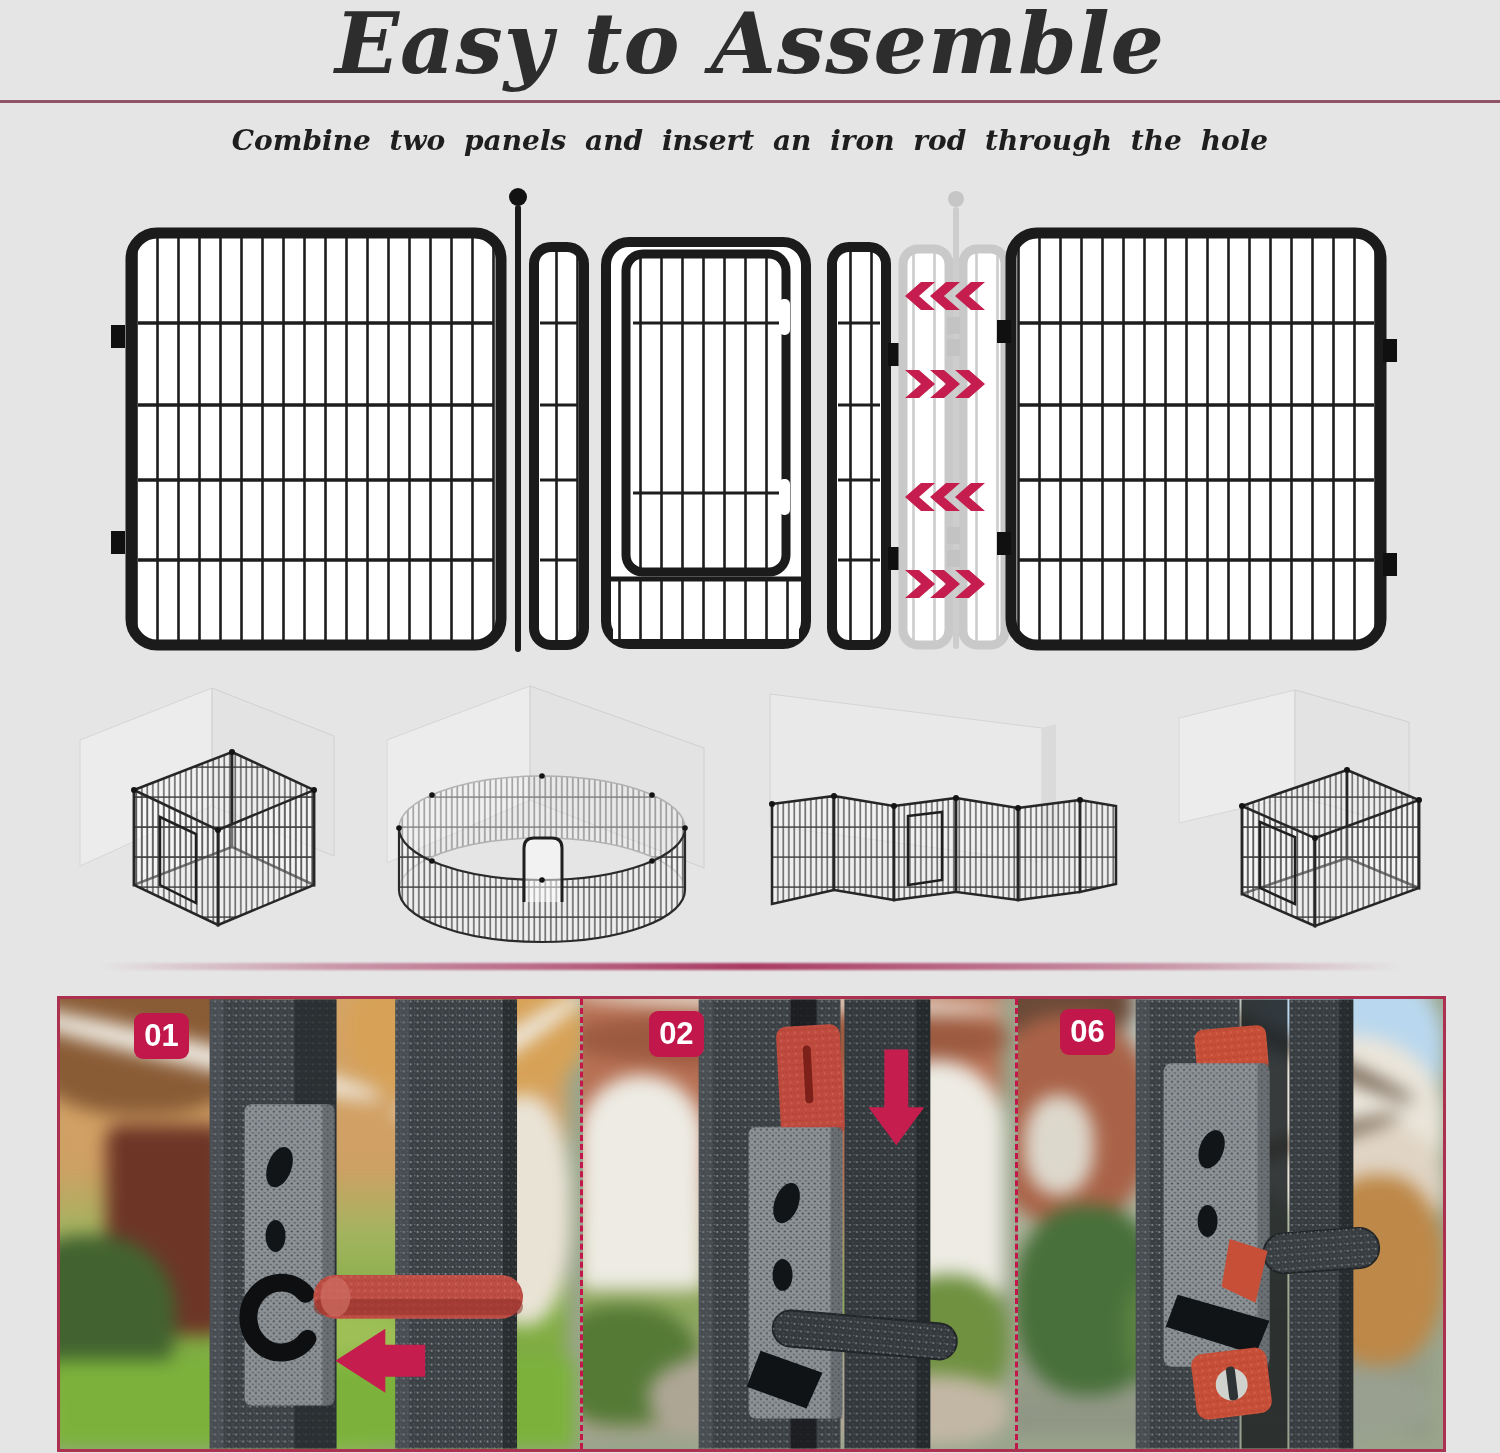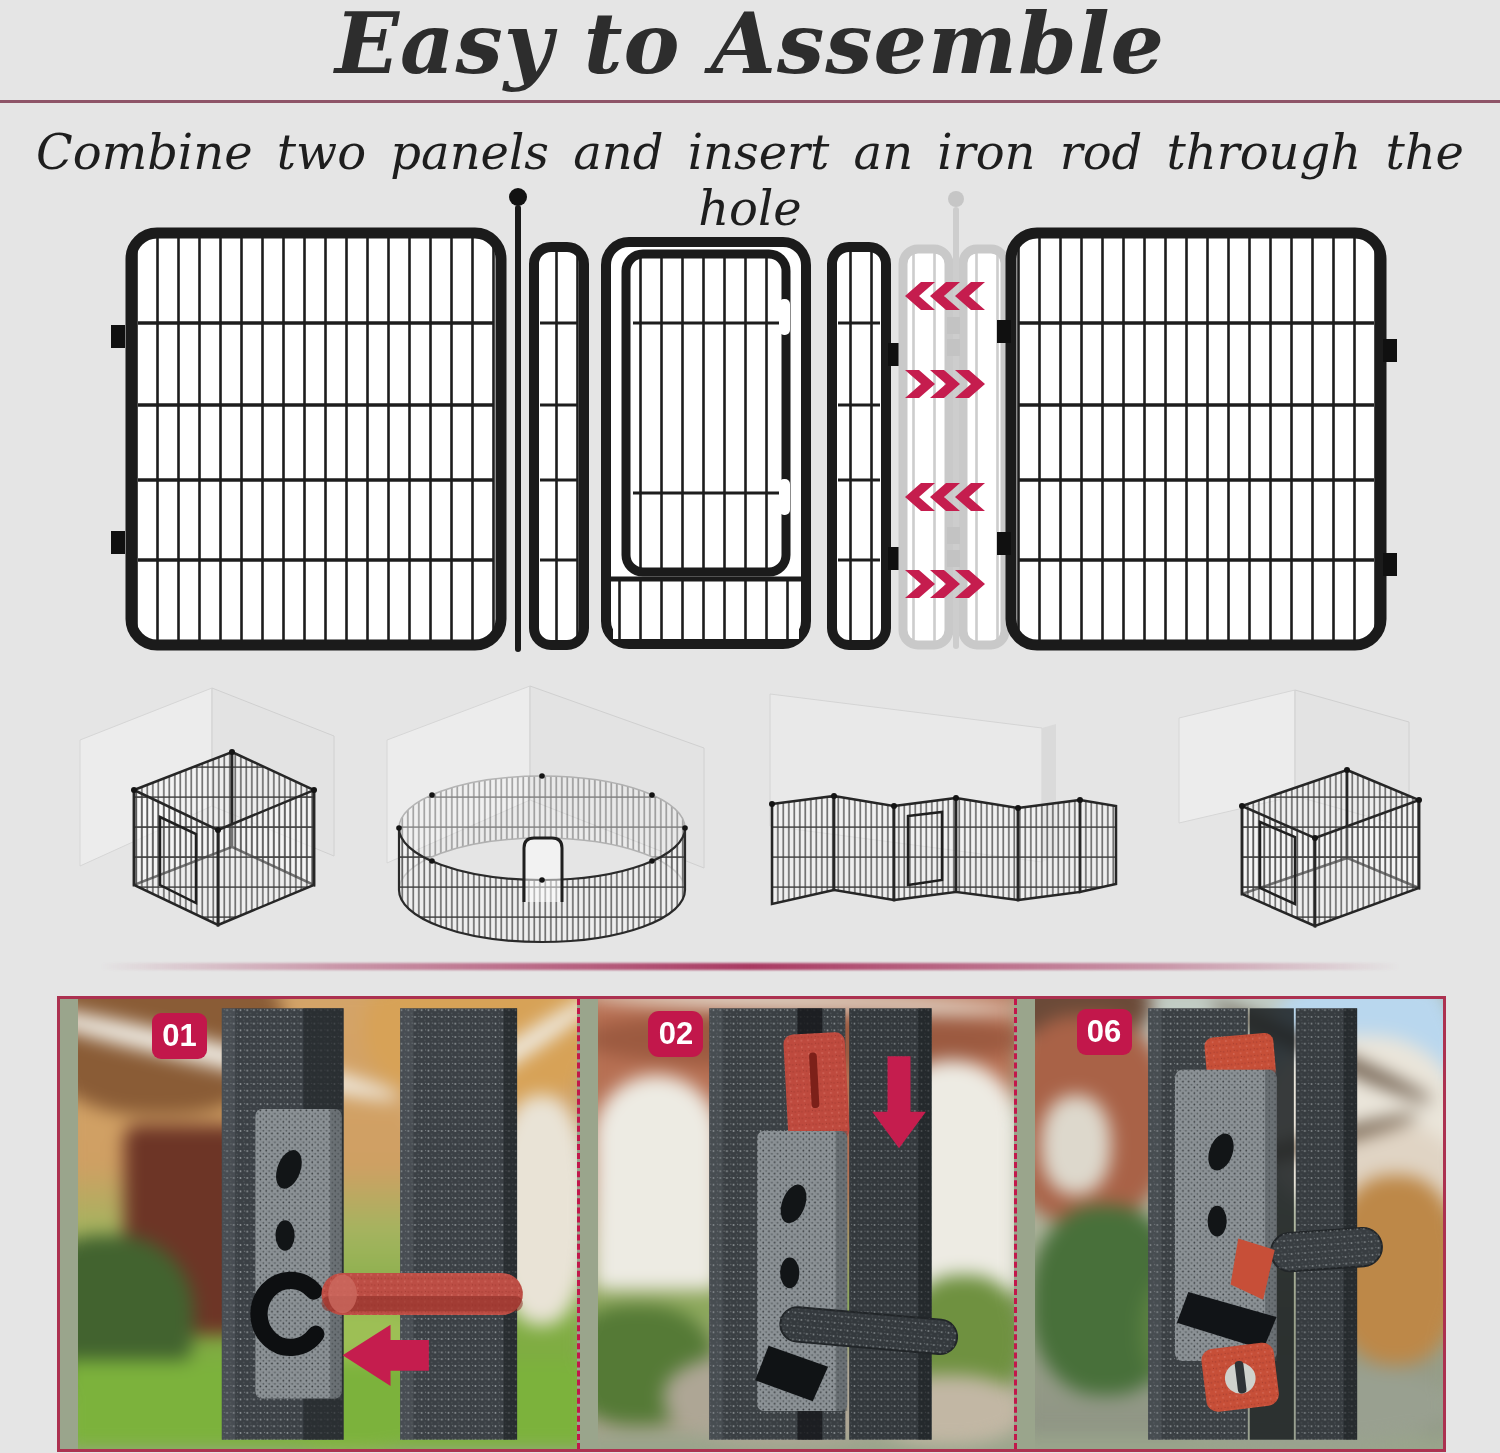--- a/index.html
+++ b/index.html
@@ -4,48 +4,48 @@
 <style>
   html,body{margin:0;padding:0;background:#ffffff;}
   .page{position:relative;width:1500px;height:1453px;background:#e5e5e5;overflow:hidden;
         font-family:"DejaVu Serif", serif;}
   
   .title{position:absolute;top:-8px;left:0;right:0;text-align:center;
          font-size:84px;line-height:104px;font-weight:bold;font-style:italic;
          color:#2d2d2d;letter-spacing:1px;margin:0;}
   .title-divider{position:absolute;top:100px;left:0;width:1500px;height:3px;background:#8e5468;}
   .subtitle{position:absolute;top:124px;left:0;right:0;text-align:center;
-            font-size:48px;font-weight:normal;font-style:italic;color:#1e1e1e;
+            font-size:28px;font-weight:bold;font-style:italic;color:#1e1e1e;
             word-spacing:9px;margin:0;}
   
   .assembly{position:absolute;top:183px;left:0;width:1500px;height:490px;}
   
   .configs{position:absolute;top:678px;left:0;width:1500px;height:275px;
            display:flex;justify-content:space-between;align-items:flex-start;
            padding:0 58px 0 62px;box-sizing:border-box;}
   
   .grad-divider{position:absolute;top:963px;left:100px;width:1300px;height:7px;border-radius:4px;
     background:linear-gradient(90deg,rgba(169,58,98,0) 0%,rgba(169,58,98,.45) 18%,#a93a62 50%,
                rgba(169,58,98,.45) 82%,rgba(169,58,98,0) 100%);
     filter:blur(1px);}
   
   .photo{position:absolute;top:996px;left:57px;width:1389px;height:456px;
          border:3px solid #ac3150;box-sizing:border-box;display:flex;background:#9aa58c;}
-  .panel{position:relative;height:100%;overflow:hidden;margin-left:18px;}
+  .panel{position:relative;height:100%;overflow:hidden;}
   .panel.p1{width:521px;border-right:3px dashed #c2174b;box-sizing:content-box;}
   .panel.p2{width:433px;border-right:3px dashed #c2174b;}
   .panel.p3{width:426px;}
   .bg{position:absolute;inset:-14px;filter:blur(9px);}
   .blob{position:absolute;border-radius:45%;}
   .fg{position:absolute;inset:0;width:100%;height:100%;}
   .badge{position:absolute;width:55px;height:46px;background:#c2174b;border-radius:9px;
          color:#ffffff;font-family:"Liberation Sans", sans-serif;font-weight:bold;
          font-size:31px;line-height:46px;text-align:center;z-index:5;}
   .p1 .badge{left:74px;top:14px;}
-  .p2 .badge{left:50px;top:12px;border-radius:11px;}
+  .p2 .badge{left:66px;top:12px;}
   .p3 .badge{left:42px;top:10px;}
 </style>
 </head>
 <body>
 
 <svg width="0" height="0" style="position:absolute" aria-hidden="true">
   <defs>
     <pattern id="vb" width="21" height="8" patternUnits="userSpaceOnUse">
       <rect width="21" height="8" fill="#ffffff"></rect>
         <rect x="9.2" width="2.6" height="8" fill="#1d1d1d"></rect>

